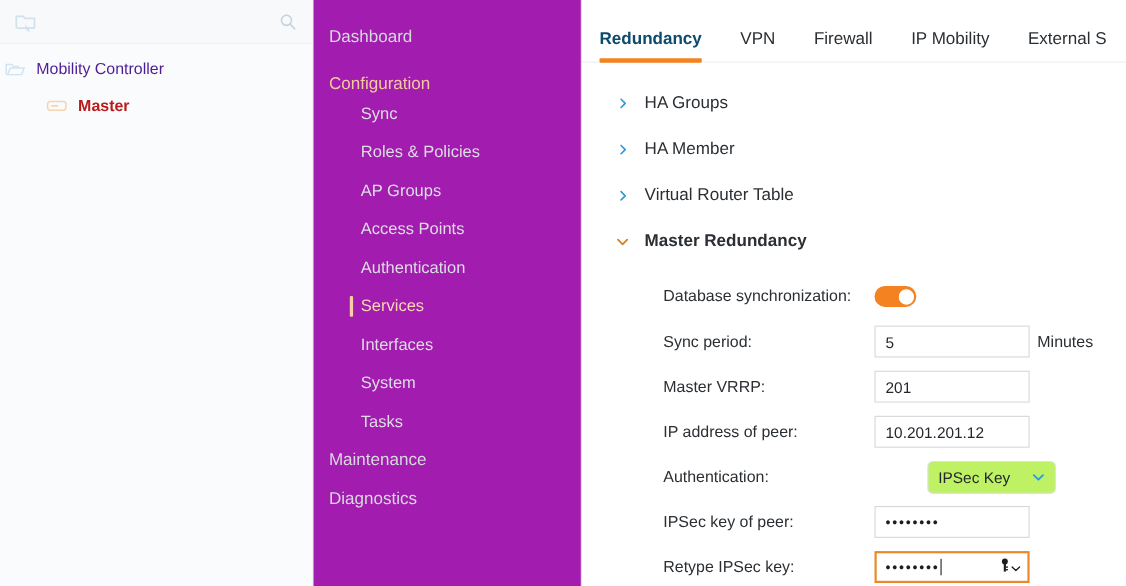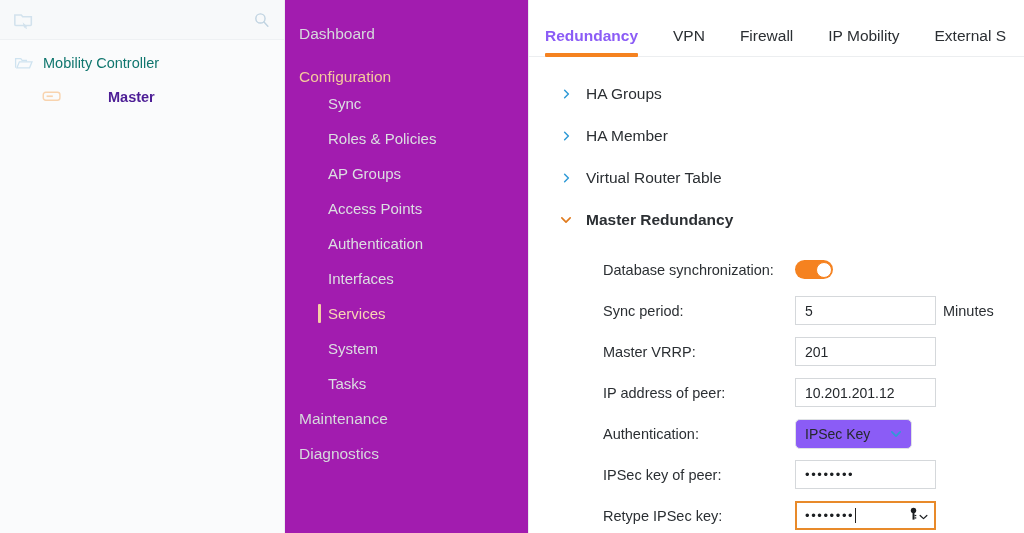--- a/index.html
+++ b/index.html
@@ -27,29 +27,29 @@
     background: #f7f9fa;
   }
   .folder-cursor-icon { width: 22px; height: 22px; opacity: .9; }
   .device-search-spacer { flex: 1; }
   .search-icon { width: 17px; height: 17px; opacity: .85; }
 
   .device-tree { padding-top: 6px; }
   .tree-row {
     display: flex; align-items: center;
     height: 34px;
-    padding-left: 14px;
+    padding-left: 4px;
     font-size: 14.5px;
-    color: #0f766e;
+    color: #4c1d95;
     cursor: pointer;
   }
   .tree-row.child { padding-left: 42px; }
   .tree-row .tree-icon { width: 20px; height: 16px; margin-right: 9px; flex: 0 0 20px; }
   .tree-row.master { color: #f7c89a; font-weight: bold; }
-  .tree-row.master .tree-label { color: #4c1d95; margin-left: 37px; }
+  .tree-row.master .tree-label { color: #b91c1c; }
   .tree-label { white-space: nowrap; }
 
   
   .nav-panel {
     width: 244px; flex: 0 0 244px;
     height: 533px;
     background: #a21caf;
     padding-top: 16px;
     border-right: 1px solid #e9ebee;
     position: relative;
@@ -90,21 +90,21 @@
   }
   .tab {
     font-size: 15.5px;
     color: #2b2f33;
     padding: 0 0 11px 0;
     margin-right: 35px;
     white-space: nowrap;
     cursor: pointer;
     position: relative;
   }
-  .tab.active { font-weight: bold; color: #8b5cf6; }
+  .tab.active { font-weight: bold; color: #0c4a6e; }
   .tab.active::after {
     content: "";
     position: absolute;
     left: 0; right: 0; bottom: -1px;
     height: 4px;
     background: #f58220;
     border-radius: 1px;
   }
 
   .sections { padding: 16px 0 0 30px; }
@@ -143,27 +143,28 @@
     font-family: "Liberation Sans", sans-serif;
     outline: none;
     line-height: 27px;
   }
   .field-unit { margin-left: 7px; font-size: 14.5px; color: #2b2f33; }
 
   .field-select {
     width: 117px; height: 30px;
     border: 1px solid #dfe2e5;
     border-radius: 5px;
-    background: #8b5cf6;
+    background: #bef264;
     display: flex; align-items: center;
     padding: 0 9px;
     font-size: 14px;
     color: #24282c;
     cursor: pointer;
     justify-content: space-between;
+    margin-left: 48px;
   }
 
   .pwd-field {
     width: 141px; height: 29px;
     border: 1px solid #d5d8db;
     background: #fff;
     display: flex; align-items: center;
     padding: 0 7px 0 9px;
     font-size: 14px;
     color: #1b1e21;
@@ -272,27 +273,27 @@
     </div>
 
     <div class="nav-item sub">
       <span>Access Points</span>
     </div>
 
     <div class="nav-item sub">
       <span>Authentication</span>
     </div>
 
-    <div class="nav-item sub">
-      <span>Interfaces</span>
-    </div>
-
     <div class="nav-item sub active-sub">
       <span class="active-bar"></span>
       <span>Services</span>
+    </div>
+
+    <div class="nav-item sub">
+      <span>Interfaces</span>
     </div>
 
     <div class="nav-item sub">
       <span>System</span>
     </div>
 
     <div class="nav-item sub">
       <span>Tasks</span>
     </div>
 

